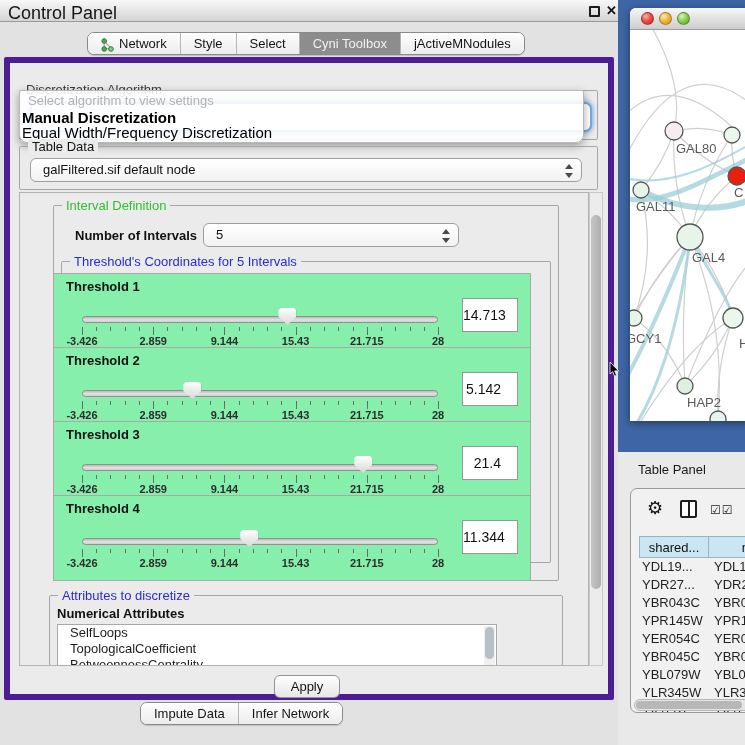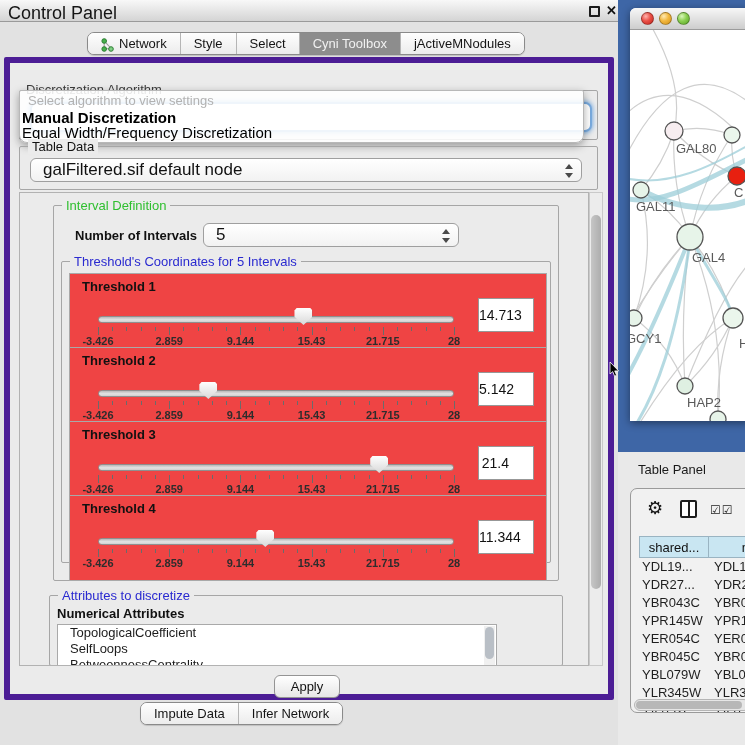--- a/index.html
+++ b/index.html
@@ -39,53 +39,53 @@
     border:2px solid #78aade;border-radius:7px;box-shadow:0 0 4px 1px #7fb0e2}
   .algo-popup{position:absolute;left:9px;top:27px;width:565px;height:53px;background:rgba(255,255,255,.88);
     border:1px solid #b8b8b8;border-radius:2px 2px 8px 8px;box-shadow:0 3px 9px rgba(0,0,0,.35)}
   .popup-placeholder{position:absolute;left:8px;top:2px;width:100%;text-align:left;color:#b2b2b2;font-size:13px}
   .popup-option{position:absolute;left:2px;height:15px;line-height:15px;font-size:15px;color:#000;white-space:nowrap}
   .popup-option.bold{font-weight:bold}
 
   
   .tabledata-box{left:9px;top:83px;width:579px;height:44px}
   .combo{position:absolute;background:linear-gradient(#ffffff,#f2f2f2);border:1px solid #9f9f9f;border-radius:6px;
-    font-size:17px;line-height:22px;padding-left:12px;color:#111}
+    font-size:13px;line-height:22px;padding-left:12px;color:#111}
   .combo .steppers{position:absolute;right:8px;top:4px;width:8px;height:16px}
   .combo .steppers::before,.combo .steppers::after{content:"";position:absolute;left:0;border-left:4px solid transparent;border-right:4px solid transparent}
   .combo .steppers::before{top:1px;border-bottom:5px solid #4a4a4a}
   .combo .steppers::after{bottom:1px;border-top:5px solid #4a4a4a}
   .td-combo{left:20px;top:95px;width:552px;height:24px}
 
   
   .viewport{position:absolute;left:9px;top:129px;width:570px;height:474px;background:#ebebeb;
     border:1px solid #b2b2b2;overflow:hidden}
   .vscroll{position:absolute;left:579px;top:129px;width:14px;height:474px;background:#ececec;border:1px solid #c9c9c9}
   .vscroll .thumb{position:absolute;left:1px;top:22px;width:10px;height:374px;border-radius:5px;
     background:linear-gradient(90deg,#c6c6c6,#adadad);}
 
   .interval-box{left:33px;top:12px;width:506px;height:376px}
   .noi-label{position:absolute;left:55px;top:35px;font-weight:bold;font-size:13px}
   .noi-combo{left:183px;top:30px;width:256px;height:24px}
   .thresholds-box{left:41px;top:68px;width:490px;height:302px}
 
-  .threshold-panel{position:absolute;left:49px;width:478px;height:86px;background:#ef4444;border:1px solid #a9a9a9}
+  .threshold-panel{position:absolute;left:33px;width:478px;height:86px;background:#86efac;border:1px solid #a9a9a9}
   .th-title{position:absolute;left:12px;top:5px;font-weight:bold;font-size:13px}
   .th-slider{position:absolute;left:0;top:0;width:100%;height:100%}
   .track{position:absolute;left:28px;top:42px;width:356px;height:7px;border:1px solid #8f8f8f;border-radius:4px;
     background:linear-gradient(#b9b9b9,#e3e3e3 55%,#cfcfcf)}
   .thumb18{position:absolute;top:34px;width:18px;height:17px;background:linear-gradient(#fefefe,#d8d8d8);
     clip-path:polygon(12% 0,88% 0,100% 15%,100% 52%,50% 100%,0 52%,0 15%);filter:drop-shadow(0 0 1px #777)}
   .ticks{position:absolute;left:28px;top:53px;width:356px;height:9px}
   .ticks i{position:absolute;top:0;width:1px;background:#6b6b6b}
   .ticks i.maj{height:8px}.ticks i.min{height:4px}
   .tick-labels{position:absolute;left:28px;top:61px;width:356px;height:12px}
   .tick-labels b{position:absolute;transform:translateX(-50%);font-size:11px;font-weight:bold;color:#2d2d2d;white-space:nowrap}
   .th-value{position:absolute;left:408px;top:24px;width:56px;height:34px;background:#fff;border:1px solid #979797;
-    font-size:14px;text-align:right;line-height:32px;padding-right:24px}
+    font-size:14px;text-align:right;line-height:32px;padding-right:16px}
 
   .attr-box{left:29px;top:402px;width:514px;height:71px}
   .attr-title{position:absolute;left:37px;top:413px;font-weight:bold;font-size:13px}
   .attr-list{position:absolute;left:37px;top:431px;width:440px;height:42px;background:#fff;border:1px solid #a9a9a9;overflow:hidden}
   .attr-item{height:16px;line-height:16px;padding-left:12px;font-size:13px;color:#1c1c1c;white-space:nowrap}
   .list-scroll{position:absolute;right:1px;top:1px;width:11px;height:39px;background:#f0f0f0}
   .list-scroll .thumb{position:absolute;left:1px;top:1px;width:9px;height:32px;border-radius:5px;background:#b9bfc6}
 
   .apply-btn{position:absolute;left:264px;top:612px;width:66px;height:23px;background:linear-gradient(#ffffff,#e6e6e6);
     border:1px solid #949494;border-radius:6px;font-size:13px;text-align:center;line-height:21px}
@@ -375,22 +375,22 @@
     <div class="th-value">11.344</div>
   </div>
         </div>
 
       <div class="groupbox attr-box">
         <span class="group-label blue">Attributes to discretize</span>
       </div>
       <span class="attr-title">Numerical Attributes</span>
       <div class="attr-list">
         <div>
+            <div class="attr-item">SelfLoops</div>
             <div class="attr-item">TopologicalCoefficient</div>
-            <div class="attr-item">SelfLoops</div>
             <div class="attr-item">BetweennessCentrality</div>
           </div>
         <div class="list-scroll">
             <div class="thumb"></div>
           </div>
       </div>
 
     </div>
     <div class="vscroll">
         <div class="thumb"></div>

